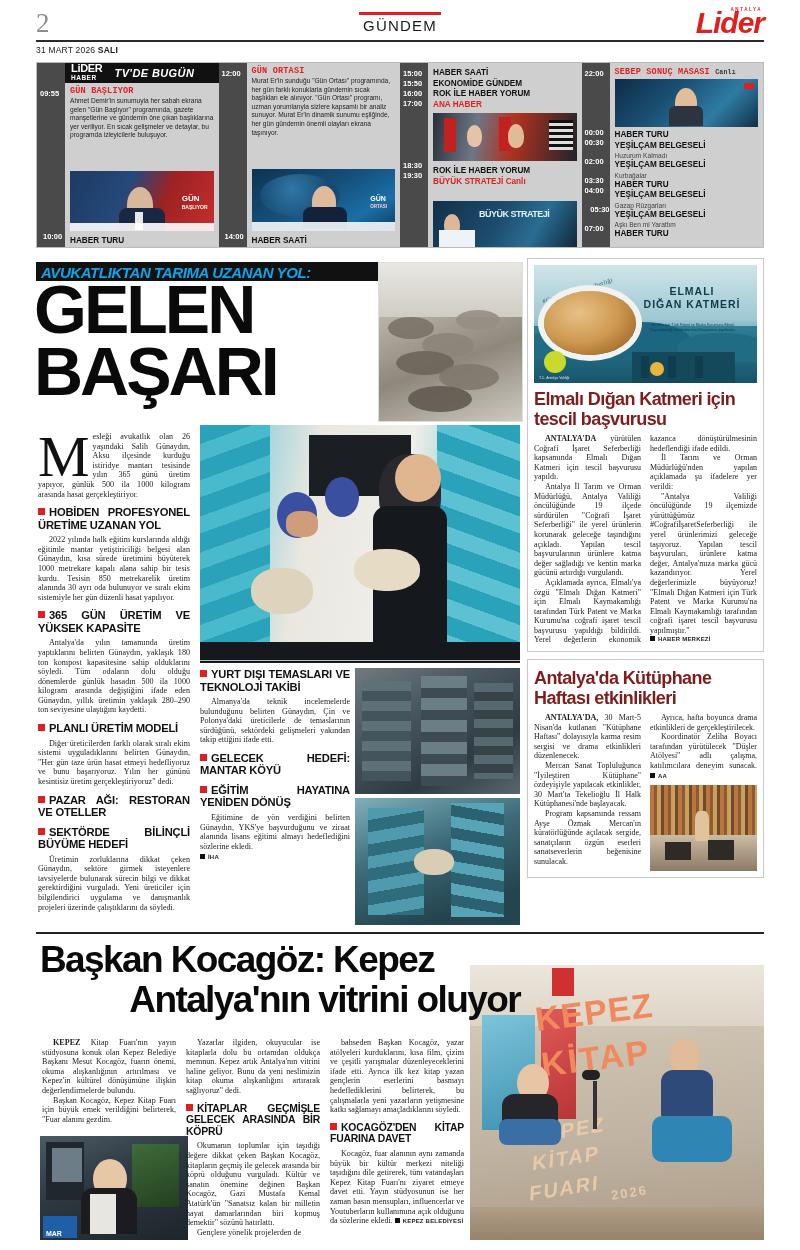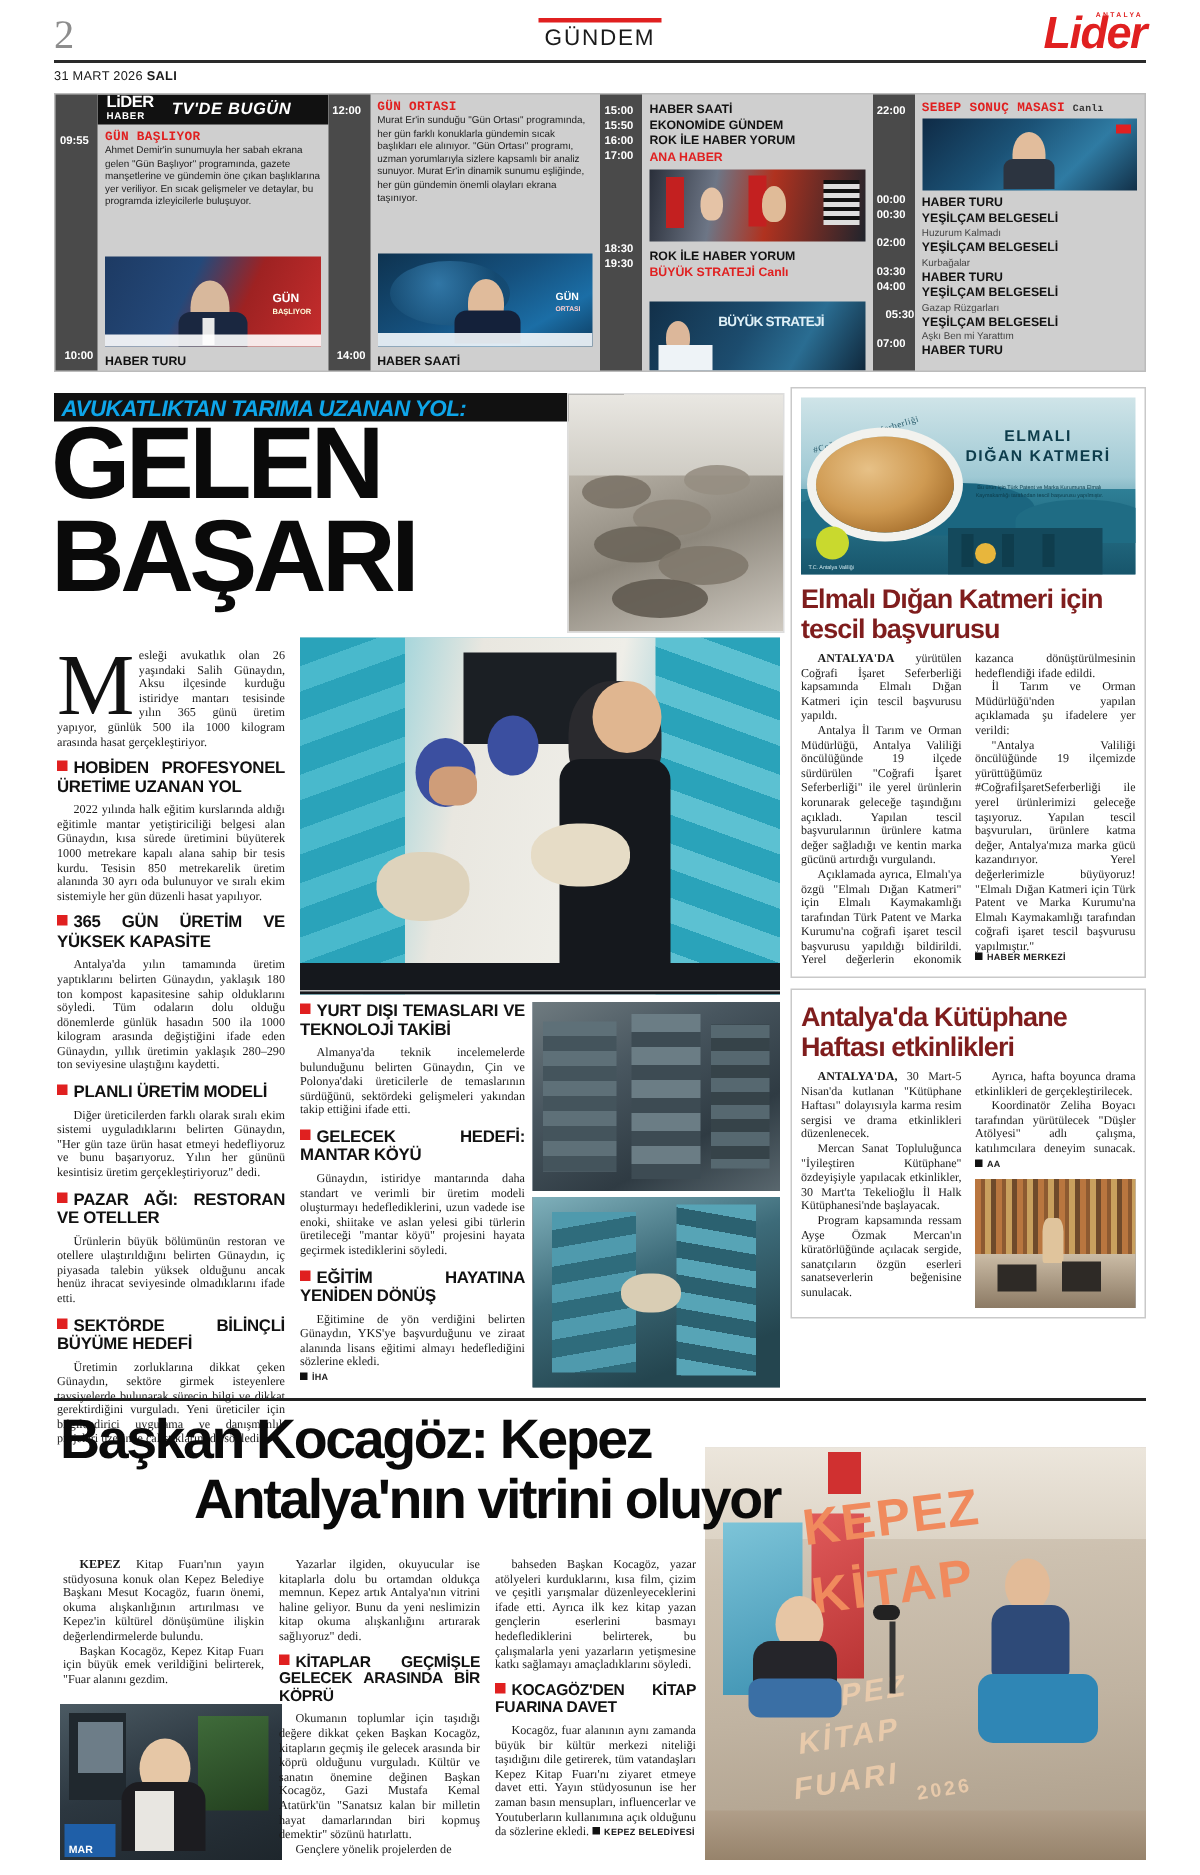--- a/index.html
+++ b/index.html
@@ -393,30 +393,28 @@
 
 <div class="art-col" style="left:38px; top:432px; width:152px;">
   <p class="noind"><span class="dropcap">M</span><span>esleği avukatlık olan 26 yaşındaki Salih Günaydın, Aksu ilçesinde kurduğu istiridye mantarı tesisinde yılın 365 günü üretim yapıyor, günlük 500 ila 1000 kilogram arasında hasat gerçekleştiriyor.</span></p>
   <div class="sub-head"><span class="sq"></span><span>HOBİDEN PROFESYONEL ÜRETİME UZANAN YOL</span></div>
   <p>2022 yılında halk eğitim kurslarında aldığı eğitimle mantar yetiştiriciliği belgesi alan Günaydın, kısa sürede üretimini büyüterek 1000 metrekare kapalı alana sahip bir tesis kurdu. Tesisin 850 metrekarelik üretim alanında 30 ayrı oda bulunuyor ve sıralı ekim sistemiyle her gün düzenli hasat yapılıyor.</p>
   <div class="sub-head"><span class="sq"></span><span>365 GÜN ÜRETİM VE YÜKSEK KAPASİTE</span></div>
   <p>Antalya'da yılın tamamında üretim yaptıklarını belirten Günaydın, yaklaşık 180 ton kompost kapasitesine sahip olduklarını söyledi. Tüm odaların dolu olduğu dönemlerde günlük hasadın 500 ila 1000 kilogram arasında değiştiğini ifade eden Günaydın, yıllık üretimin yaklaşık 280–290 ton seviyesine ulaştığını kaydetti.</p>
   <div class="sub-head"><span class="sq"></span><span>PLANLI ÜRETİM MODELİ</span></div>
   <p>Diğer üreticilerden farklı olarak sıralı ekim sistemi uyguladıklarını belirten Günaydın, "Her gün taze ürün hasat etmeyi hedefliyoruz ve bunu başarıyoruz. Yılın her gününü kesintisiz üretim gerçekleştiriyoruz" dedi.</p>
   <div class="sub-head"><span class="sq"></span><span>PAZAR AĞI: RESTORAN VE OTELLER</span></div>
-  <p>Ürünlerin büyük bölümünün restoran ve otellere ulaştırıldığını belirten Günaydın, iç piyasada talebin yüksek olduğunu ancak henüz ihracat seviyesinde olmadıklarını ifade etti.</p>
   <div class="sub-head"><span class="sq"></span><span>SEKTÖRDE BİLİNÇLİ BÜYÜME HEDEFİ</span></div>
   <p>Üretimin zorluklarına dikkat çeken Günaydın, sektöre girmek isteyenlere tavsiyelerde bulunarak sürecin bilgi ve dikkat gerektirdiğini vurguladı. Yeni üreticiler için bilgilendirici uygulama ve danışmanlık projeleri üzerinde çalıştıklarını da söyledi.</p>
 </div>
 
 <div class="art-col" style="left:200px; top:668px; width:150px;">
   <div class="sub-head" style="margin-top:0;"><span class="sq"></span><span>YURT DIŞI TEMASLARI VE TEKNOLOJİ TAKİBİ</span></div>
   <p>Almanya'da teknik incelemelerde bulunduğunu belirten Günaydın, Çin ve Polonya'daki üreticilerle de temaslarının sürdüğünü, sektördeki gelişmeleri yakından takip ettiğini ifade etti.</p>
   <div class="sub-head"><span class="sq"></span><span>GELECEK HEDEFİ: MANTAR KÖYÜ</span></div>
-  <p>Günaydın, istiridye mantarında daha standart ve verimli bir üretim modeli oluşturmayı hedeflediklerini, uzun vadede ise enoki, shiitake ve aslan yelesi gibi türlerin üretileceği "mantar köyü" projesini hayata geçirmek istediklerini söyledi.</p>
   <div class="sub-head"><span class="sq"></span><span>EĞİTİM HAYATINA YENİDEN DÖNÜŞ</span></div>
   <p>Eğitimine de yön verdiğini belirten Günaydın, YKS'ye başvurduğunu ve ziraat alanında lisans eğitimi almayı hedeflediğini sözlerine ekledi.</p>
   <p class="src" style="margin-top:2px;"><span class="sq"></span><span>İHA</span></p>
 </div>
 
 <div class="art-divider" style="left:200px; top:660px; width:320px; height:1px;"></div>
 
 <div class="rail">
 
   <div class="rail-box">

